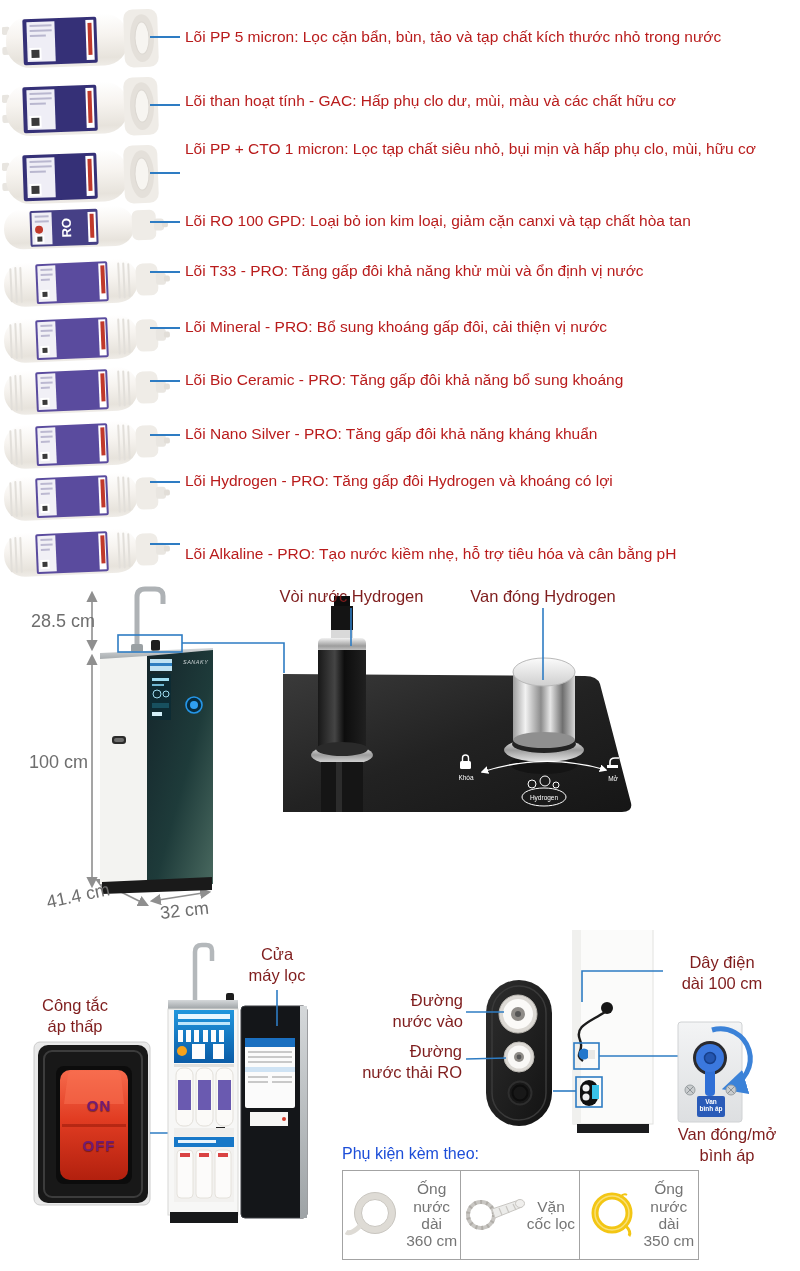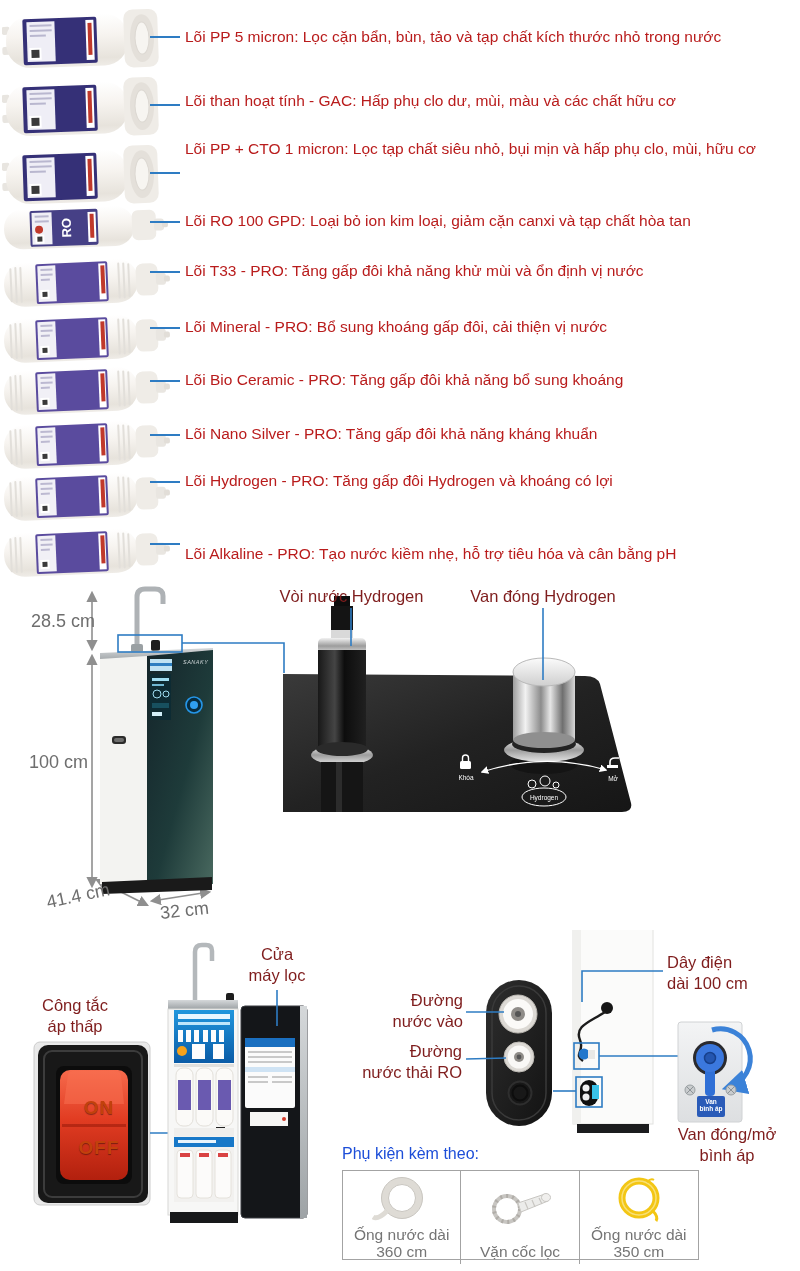--- a/index.html
+++ b/index.html
@@ -5,25 +5,25 @@
   html,body{margin:0;padding:0;background:#fff;}
   #page{position:relative;width:800px;height:1271px;background:#fff;overflow:hidden;
         font-family:"Liberation Sans","DejaVu Sans",sans-serif;}
   .abs{position:absolute;}
   .preline{white-space:pre-line;}
   .ftext{position:absolute;left:185px;width:600px;font-size:15.5px;line-height:1.35;color:#b91c1c;}
   .lead{position:absolute;height:2px;background:#2e7cc3;}
   .seclabel{position:absolute;font-size:16.5px;color:#7f1d1d;text-align:center;line-height:1.25;}
   .dimtext{position:absolute;font-size:18px;color:#6e6e6e;}
   .fsvg{position:absolute;}
-  .onoff{position:absolute;left:60px;width:78px;text-align:center;color:#c2410c;font-weight:bold;
-         font-size:19px;letter-spacing:1px;text-shadow:0 1px 1px rgba(0,0,0,.4);z-index:5;}
+  .onoff{position:absolute;left:60px;width:78px;text-align:center;color:#701a75;font-weight:bold;
+         font-size:15px;letter-spacing:1px;text-shadow:0 1px 1px rgba(0,0,0,.4);z-index:5;}
   #acc-table{position:absolute;left:342px;top:1170px;width:355px;height:88px;
              border:1px solid #a3a3a3;display:grid;grid-template-columns:1fr 1fr 1fr;background:#fff;}
-  .acc-cell{display:flex;flex-direction:column;align-items:center;justify-content:flex-end;
+  .acc-cell{display:flex;flex-direction:row;align-items:center;justify-content:flex-end;
             padding:3px 2px;border-right:1px solid #a3a3a3;}
   .acc-cell:last-child{border-right:none;}
   .acc-icon{flex:1;display:flex;align-items:center;justify-content:center;}
   .acc-label{font-size:15.5px;line-height:1.12;color:#757575;text-align:center;}
   #sticker-tankvalve{position:absolute;left:698px;top:1098px;width:26px;text-align:center;
                      font-size:6.5px;line-height:1.15;font-weight:bold;color:#fff;z-index:5;}
   #brand-front{position:absolute;left:183px;top:659px;width:30px;font-size:5.5px;font-style:italic;
                letter-spacing:.5px;color:#cfd6d8;z-index:4;}
 </style>
 </head>
@@ -450,21 +450,21 @@
   <div class="seclabel preline" style="left:15px;top:995px;width:120px">Công tắc
 áp thấp</div>
   <div class="onoff" style="top:1097px">ON</div>
   <div class="onoff" style="top:1137px">OFF</div>
   <div class="seclabel preline" style="left:227px;top:944px;width:100px">Cửa
 máy lọc</div>
   <div class="seclabel preline" style="left:363px;top:990px;width:100px;text-align:right">Đường
 nước vào</div>
   <div class="seclabel preline" style="left:342px;top:1041px;width:120px;text-align:right">Đường
 nước thải RO</div>
-  <div class="seclabel preline" style="left:667px;top:952px;width:110px;text-align:left">Dây điện
+  <div class="seclabel preline" style="left:667px;top:952px;width:110px;text-align:center">Dây điện
 dài 100 cm</div>
   <div class="seclabel preline" style="left:652px;top:1124px;width:150px">Van đóng/mở
 bình áp</div>
   <div id="sticker-tankvalve" class="preline">Van
 bình áp</div>
 
   <div class="abs" style="left:342px;top:1145px;width:220px;font-size:16px;color:#1d4ed8">Phụ kiện kèm theo:</div>
   <div id="acc-table">
     <div class="acc-cell">
       <div class="acc-icon">

